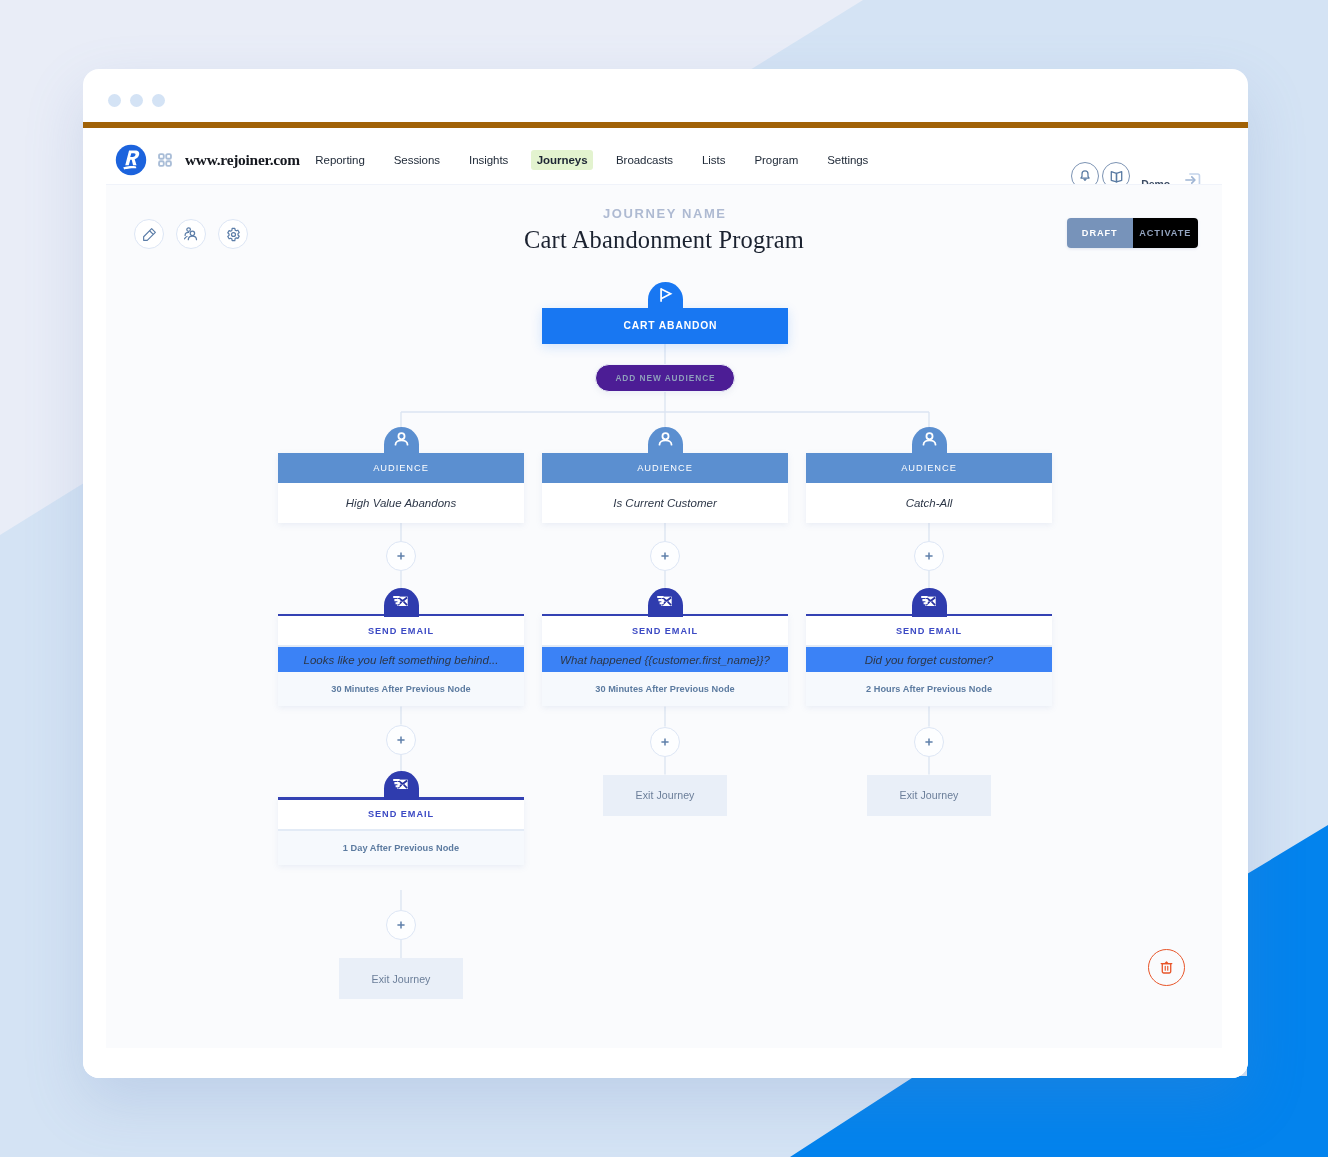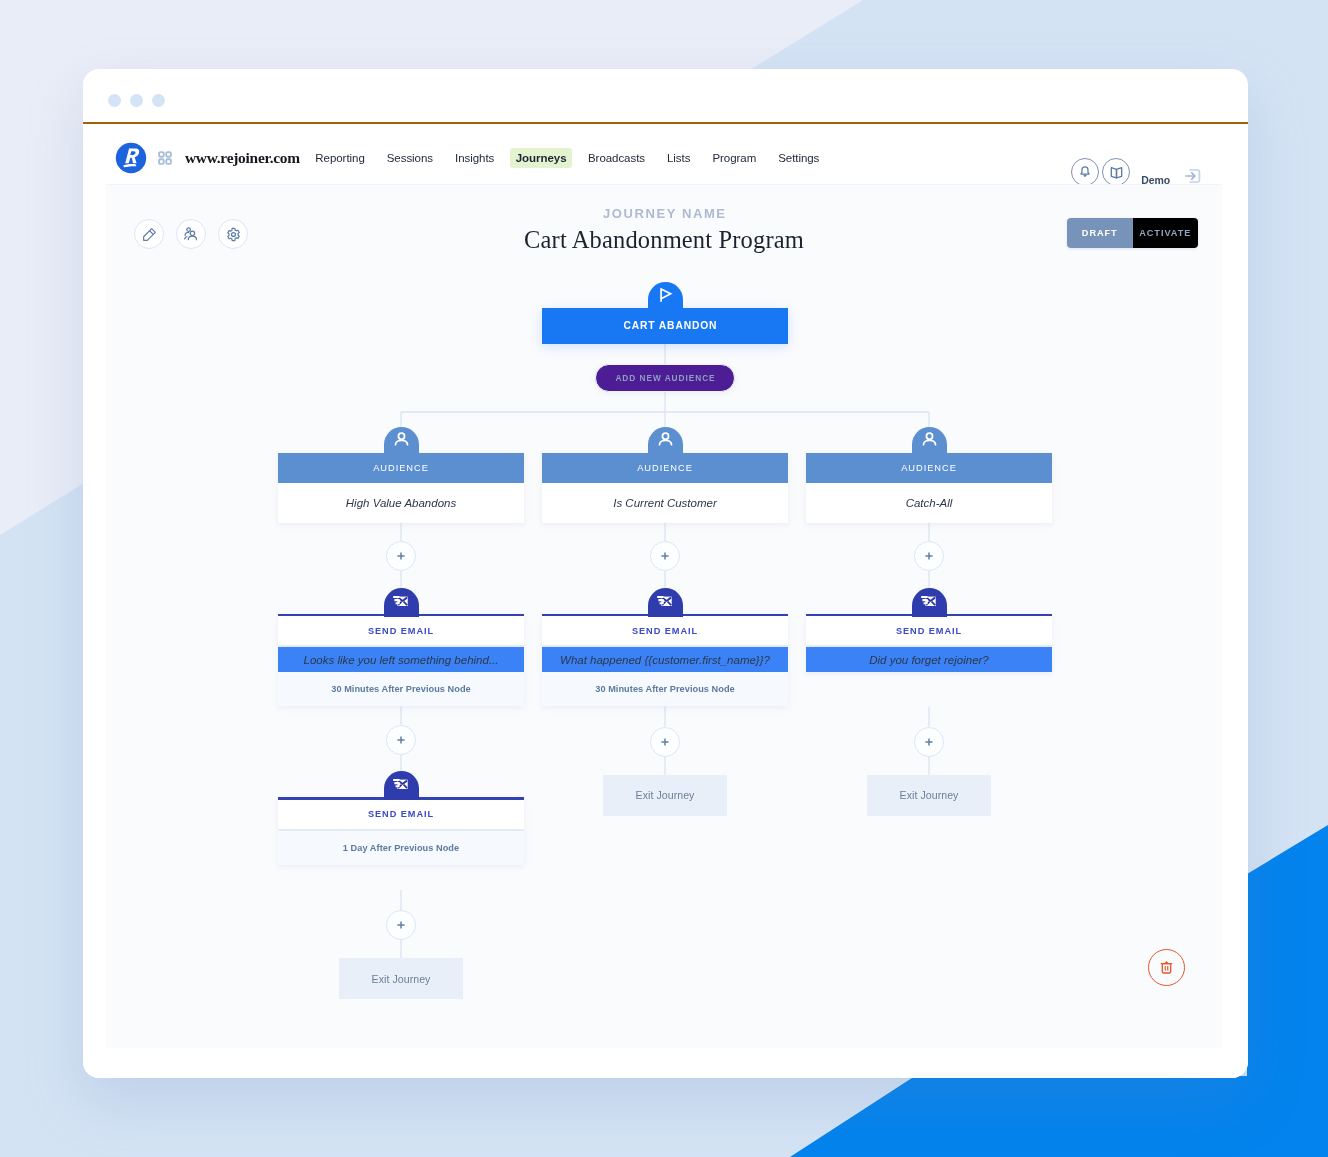--- a/index.html
+++ b/index.html
@@ -22,30 +22,30 @@
     overflow:hidden;
   }
 
   
   .titlebar { height:53px; position:relative; }
   .dots { position:absolute; left:25px; top:25px; display:flex; gap:9px; }
   .dot { width:13px; height:13px; border-radius:50%; background:#d4e3f5; }
 
   
   .navbar {
-    height:62px; border-top:2px solid #a16207; display:flex; align-items:center;
+    height:62px; border-top:6px solid #a16207; display:flex; align-items:center;
     padding:8px 0 0 32px; position:relative;
   }
   .logo { width:32px; height:32px; flex:0 0 auto; }
   .grid-icon { margin-left:11px; width:14px; height:14px; flex:0 0 auto; }
   .site {
     margin-left:13px; font-family:"Liberation Serif", serif; font-weight:bold;
     font-size:15.4px; color:#15181f; letter-spacing:-0.25px;
   }
-  .navitems { display:flex; align-items:center; margin-left:5px; gap:1px; }
+  .navitems { display:flex; align-items:center; margin-left:5px; gap:8px; }
   .navitem {
     font-size:11.5px; color:#222c3a; font-weight:500; padding:6px 10.5px; border-radius:3px;
     white-space:nowrap; letter-spacing:-0.05px;
   }
   .navitem.active { background:#e3f3cf; font-weight:bold; color:#1c2533; padding:4px 5.5px; margin:0 4.5px; }
   .navright { position:absolute; right:45px; top:0; height:62px; display:flex; align-items:flex-end; gap:3px; }
   .circbtn {
     width:28px; height:28px; border:1.35px solid #7c93b3; border-radius:50%;
     display:flex; align-items:center; justify-content:center;
   }
@@ -400,21 +400,22 @@
               <rect x="6.4" y="5.6" width="10.3" height="9.4" fill="#fff"></rect>
               <path d="M7.0 6.5 11.6 9.9 16.1 6.5" fill="none" stroke="#2730a0" stroke-width="1.9" stroke-linejoin="round"></path>
               <path d="M7.1 14.1 10.6 10.6" fill="none" stroke="#2730a0" stroke-width="1.6"></path>
               <path d="M16.1 14.1 12.6 10.6" fill="none" stroke="#2730a0" stroke-width="1.6"></path>
               <path d="M2.2 6.0h6.4M3.4 9.1h5.2M4.6 12.2h4.0" stroke="#fff" stroke-width="2.05" stroke-linecap="butt"></path>
             </svg>
           </div>
           <div class="em-top"></div>
           <div class="em-head">SEND EMAIL</div>
           <div class="em-div"></div>
-          <div class="em-sub">Did you forget rejoiner?</div>
+          <div class="em-sub">Did you forget customer?</div>
+          <div class="em-delay">2 Hours After Previous Node</div>
         </div>
         <div class="node plus" style="left: 808px; top: 541.5px; width: 30px; height: 30px; position: absolute;">
           <svg width="10" height="10" viewBox="0 0 12 12">
             <path d="M6 1.7v8.6M1.7 6h8.6" stroke="#5f80ab" stroke-width="1.8" stroke-linecap="butt"></path>
           </svg>
         </div>
         <div class="node exit" style="left: 761px; top: 589.5px; position: absolute;">Exit Journey</div>
       </div>
   </div>
 

